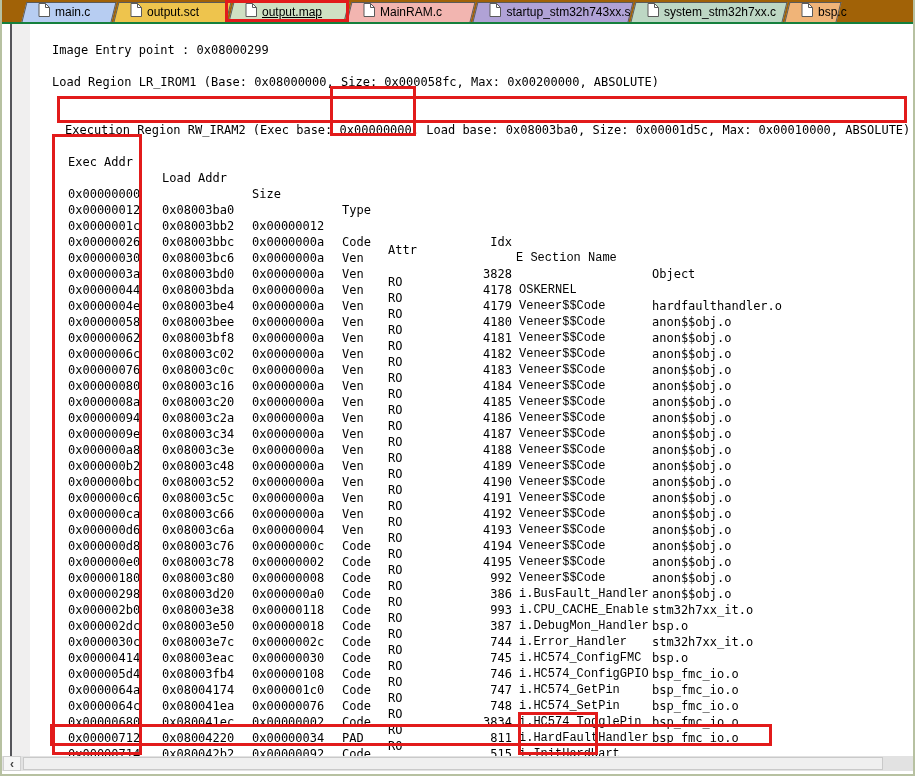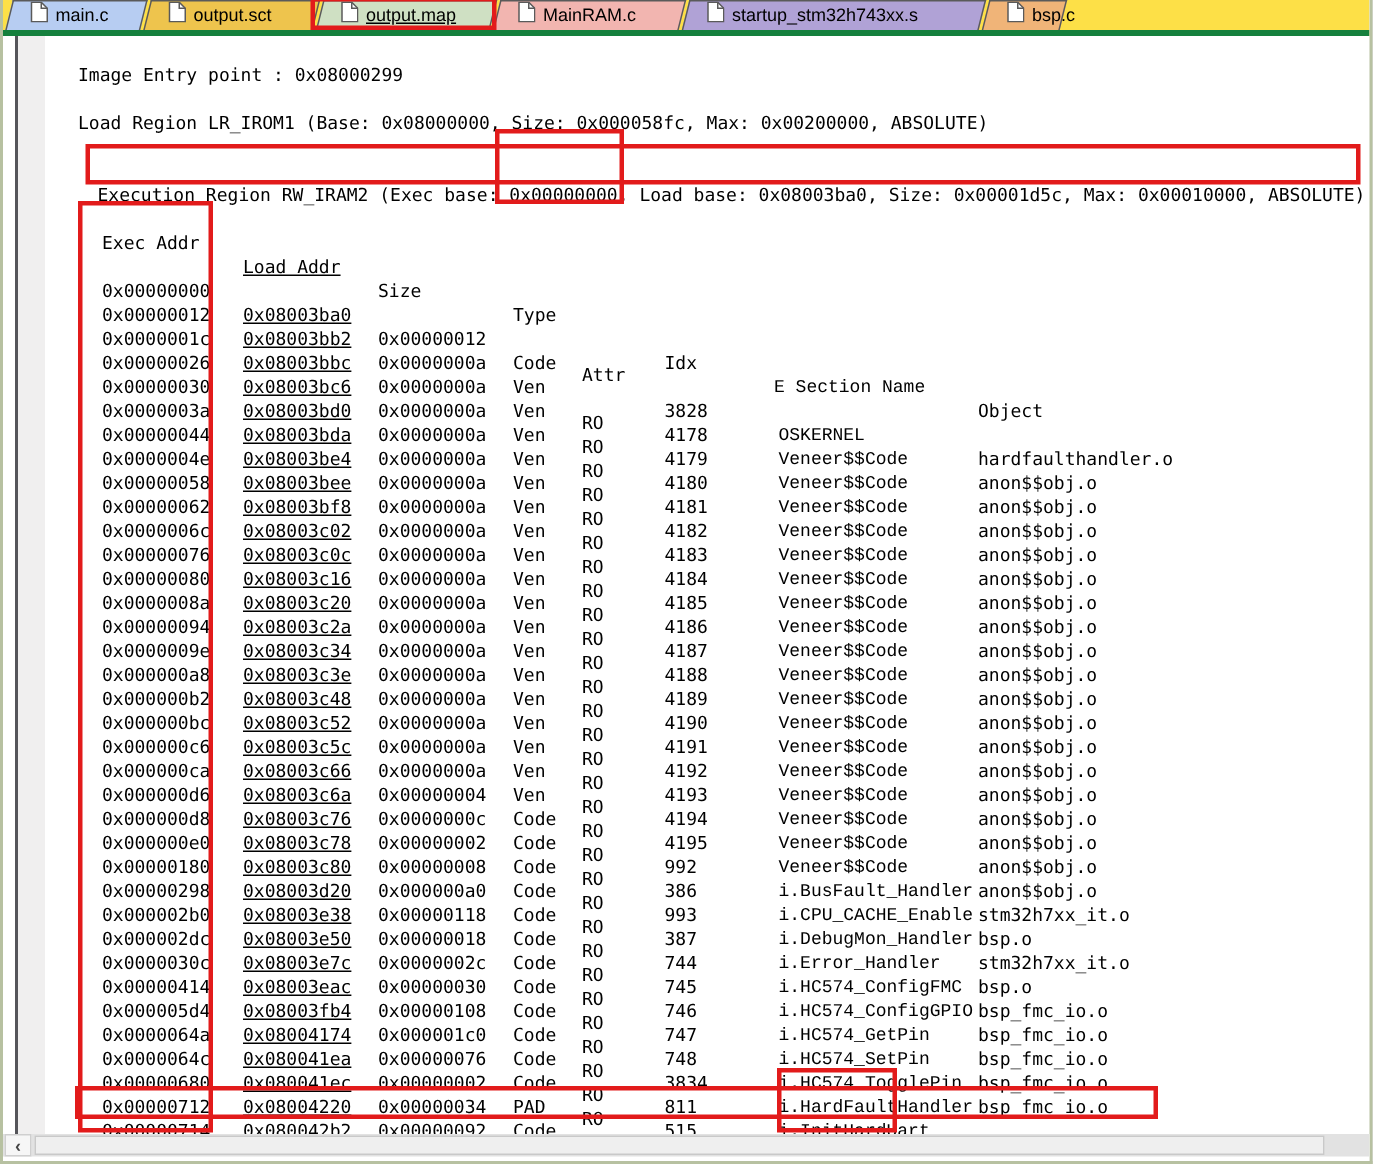--- a/index.html
+++ b/index.html
@@ -4,22 +4,22 @@
 <style>
   * { margin:0; padding:0; box-sizing:border-box; }
   body { background:#888; font-family:"Liberation Sans", sans-serif; }
   .window {
     position:relative; width:915px; height:776px; background:#fff; overflow:hidden;
     border-left:2px solid #b7c1a1; border-right:2px solid #b7c1a1; border-bottom:2px solid #b7c1a1;
   }
   
   .tabbar {
     position:absolute; left:0; top:0; width:100%; height:24px;
-    background:#fde047; border-bottom:4px solid #15803d;
-    display:flex; align-items:flex-end; padding-left:4px;
+    background:#a16207; border-bottom:2px solid #15803d;
+    display:flex; align-items:flex-end; padding-left:22px;
   }
   .tab { position:relative; height:20px; display:flex; align-items:center; padding-left:14px; margin-right:2px; cursor:default; }
   .tab-bg { position:absolute; inset:0; transform:skewX(-14deg); border:1px solid #5a5a5a; border-bottom:none; }
   .tab-icon { position:relative; z-index:1; margin-right:5px; flex:none; }
   .tab-label { position:relative; z-index:1; font-size:12px; color:#000; white-space:nowrap; }
   .tab.selected .tab-label { font-weight:normal; text-decoration:underline; }
   .tab.selected::after { content:""; position:absolute; left:-6px; right:-2px; top:-2px; bottom:0; border:3px solid var(--ann,#e21b1b); z-index:2; }
   
   .strip { position:absolute; top:24px; bottom:0; }
   .strip.white { left:0; width:8px; background:#fff; }
@@ -27,23 +27,23 @@
   .strip.gutter{ left:10px; width:18px; background:#f0efef; }
   
   .textflow {
     position:absolute; left:0; top:24px; width:915px; padding-top:18px;
     font-family:"DejaVu Sans Mono", monospace; font-size:12px; line-height:16px; color:#000;
   }
   .line { position:relative; height:16px; white-space:pre; }
   .ltext { position:absolute; left:50px; }
   .lexec { position:absolute; left:63px; }
   .cell { position:absolute; white-space:pre; }
-  .c0 { left:66px; }  .c1 { left:160px;text-decoration:underline; } .c2 { left:250px; }
+  .c0 { left:66px; }  .c1 { left:160px; } .c2 { left:250px; }
   .c3 { left:340px; } .c4 { left:386px;margin-top:24px; }
-  .c5 { left:441px; width:47px; }
+  .c5 { left:463px; width:47px; text-align:right; }
   .c6 { left:517px;font-family:Liberation Mono, monospace; } .c7 { left:650px; }
   .hdr .c6 { left:514px; }
   
   .ann { position:absolute; border:3px solid var(--ann,#e21b1b); z-index:10; pointer-events:none; }
   .ann-exec-line   { left:55px;  top:96px;  width:850px; height:27px; }
   .ann-exec-base   { left:328px; top:86px;  width:86px;  height:50px; }
   .ann-exec-col    { left:50px;  top:134px; width:90px;  height:621px; }
   .ann-mainram-row { left:48px;  top:724px; width:722px; height:22px; }
   .ann-mainram-cell{ left:516px; top:712px; width:80px;  height:43px; }
   
@@ -95,29 +95,39 @@
       <div class="tab" style="width: 124px;">
     <span class="tab-bg" style="background: rgb(242, 181, 176);"></span>
     <span class="tab-icon">
       <svg width="12" height="14" viewBox="0 0 12 14">
         <path d="M1 0.5 h6.5 l4 4 v9 h-10.5 z" fill="#ffffff" stroke="#5a5a5a" stroke-width="1"></path>
         <path d="M7.5 0.5 v4 h4" fill="none" stroke="#5a5a5a" stroke-width="1"></path>
       </svg>
     </span>
     <span class="tab-label">MainRAM.c</span>
   </div>
-      <div class="tab" style="width: 198px;">
+      <div class="tab" style="width: 156px; justify-content: center;">
     <span class="tab-bg" style="background: rgb(176, 162, 214);"></span>
     <span class="tab-icon">
       <svg width="12" height="14" viewBox="0 0 12 14">
         <path d="M1 0.5 h6.5 l4 4 v9 h-10.5 z" fill="#ffffff" stroke="#5a5a5a" stroke-width="1"></path>
         <path d="M7.5 0.5 v4 h4" fill="none" stroke="#5a5a5a" stroke-width="1"></path>
       </svg>
     </span>
     <span class="tab-label">startup_stm32h743xx.s</span>
+  </div>
+      <div class="tab" style="width: 152px;">
+    <span class="tab-bg" style="background: rgb(189, 215, 196);"></span>
+    <span class="tab-icon">
+      <svg width="12" height="14" viewBox="0 0 12 14">
+        <path d="M1 0.5 h6.5 l4 4 v9 h-10.5 z" fill="#ffffff" stroke="#5a5a5a" stroke-width="1"></path>
+        <path d="M7.5 0.5 v4 h4" fill="none" stroke="#5a5a5a" stroke-width="1"></path>
+      </svg>
+    </span>
+    <span class="tab-label">system_stm32h7xx.c</span>
   </div>
       <div class="tab" style="width: 52px;">
     <span class="tab-bg" style="background: rgb(240, 180, 120);"></span>
     <span class="tab-icon">
       <svg width="12" height="14" viewBox="0 0 12 14">
         <path d="M1 0.5 h6.5 l4 4 v9 h-10.5 z" fill="#ffffff" stroke="#5a5a5a" stroke-width="1"></path>
         <path d="M7.5 0.5 v4 h4" fill="none" stroke="#5a5a5a" stroke-width="1"></path>
       </svg>
     </span>
     <span class="tab-label">bsp.c</span>

